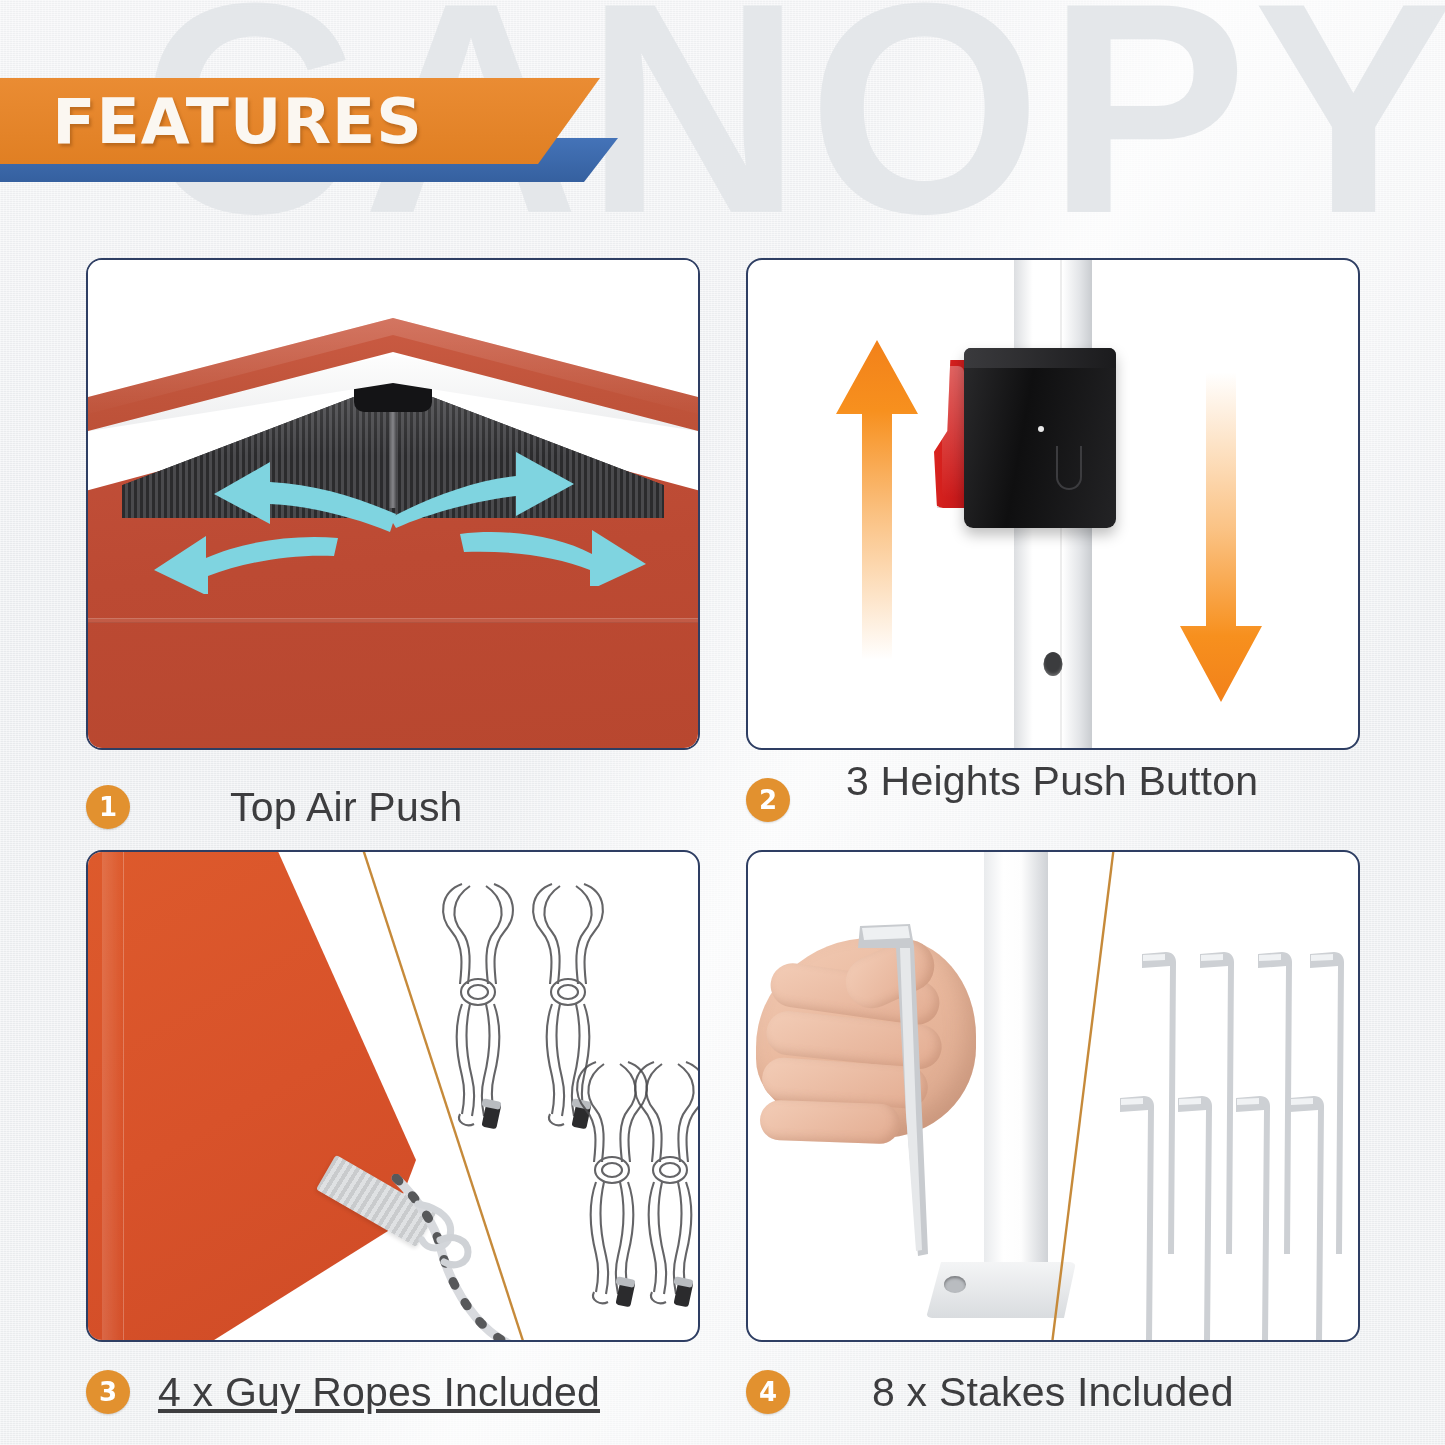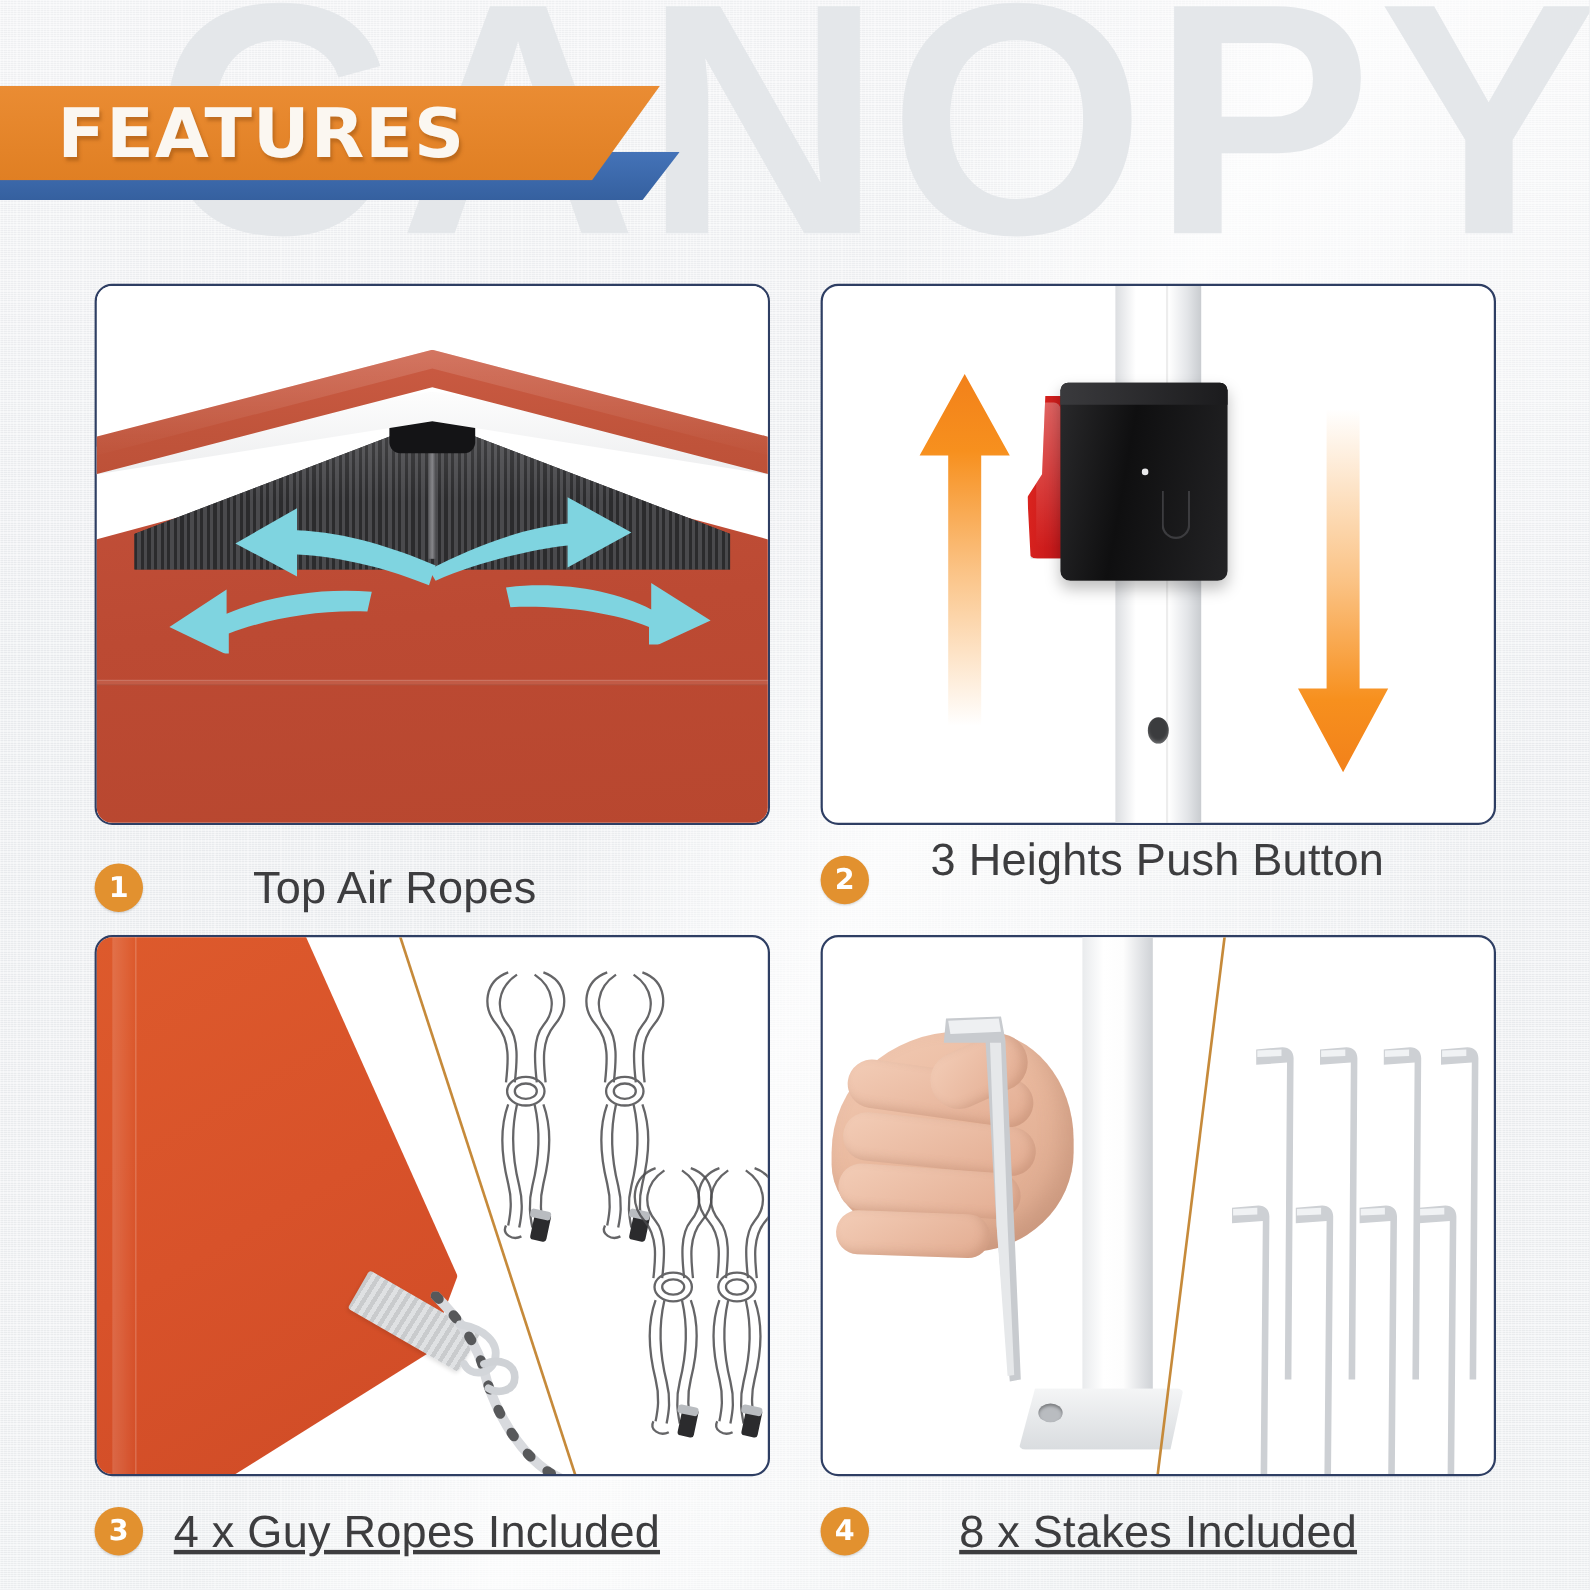--- a/index.html
+++ b/index.html
@@ -141,21 +141,21 @@
   .cap-text {
     font-size: 41px;
     color: #3d3d3f;
     font-weight: 400;
     letter-spacing: .2px;
     line-height: 1.32;
   }
   .c1 .cap-text { margin-left: 78px; }
   .c2 .cap-text { text-align: center; margin-left: 34px; }
   .c3 .cap-text { margin-left: 6px; text-decoration: underline; }
-  .c4 .cap-text { margin-left: 60px; text-decoration: underline; }
+  .c4 .cap-text { margin-left: 60px; }
 
   
   .vent-canopy {
     position: absolute; inset: 0;
     background: #ffffff;
   }
   
   .canopy-body {
     position: absolute;
     left: -4%; right: -4%;
@@ -432,21 +432,21 @@
     <div class="red-button"></div>
     <div class="btn-housing">
       <div class="top-face"></div>
       <div class="pinhole"></div>
       <div class="slot"></div>
     </div>
   </div>
 
   <div class="caption c1">
     <div class="badge">1</div>
-    <div class="cap-text">Top Air Ropes</div>
+    <div class="cap-text">Top Air Push</div>
   </div>
 
   <div class="caption c2 r2">
     <div class="badge">2</div>
     <div class="cap-text">
       <div>3 Heights Push Button</div>
     </div>
   </div>
 
   <div class="panel">

